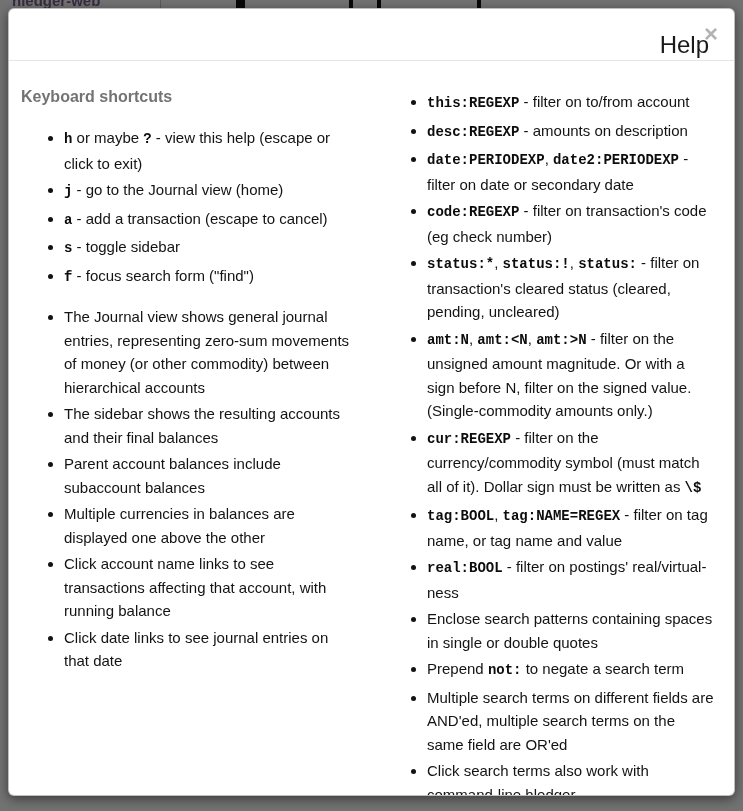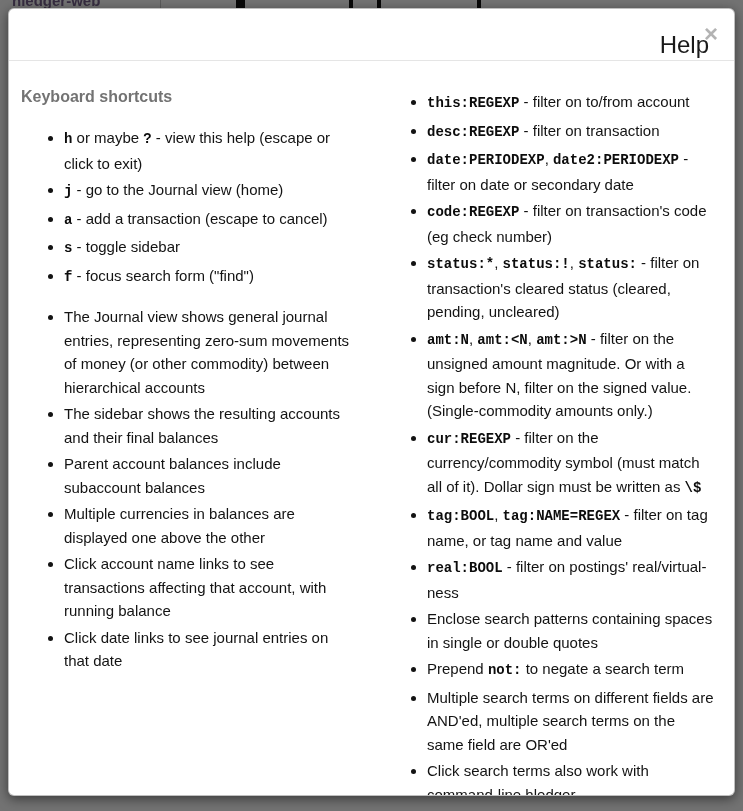--- a/index.html
+++ b/index.html
@@ -113,21 +113,21 @@
           <li><span>The sidebar shows the resulting accounts and their final balances</span></li>
           <li><span>Parent account balances include subaccount balances</span></li>
           <li><span>Multiple currencies in balances are displayed one above the other</span></li>
           <li><span>Click account name links to see transactions affecting that account, with running balance</span></li>
           <li><span>Click date links to see journal entries on that date</span></li>
         </ul>
       </div>
     <div class="col col-right">
         <ul>
           <li><code>this:REGEXP</code><span> - filter on to/from account</span></li>
-          <li><code>desc:REGEXP</code><span> - filter on transaction</span></li>
+          <li><code>desc:REGEXP</code><span> - amounts on description</span></li>
           <li><code>date:PERIODEXP</code><span>, </span><code>date2:PERIODEXP</code><span> - filter on date or secondary date</span></li>
           <li><code>code:REGEXP</code><span> - filter on transaction's code (eg check number)</span></li>
           <li><code>status:*</code><span>, </span><code>status:!</code><span>, </span><code>status:</code><span> - filter on transaction's cleared status (cleared, pending, uncleared)</span></li>
           <li><code>amt:N</code><span>, </span><code>amt:&lt;N</code><span>, </span><code>amt:&gt;N</code><span> - filter on the unsigned amount magnitude. Or with a sign before N, filter on the signed value. (Single-commodity amounts only.)</span></li>
           <li><code>cur:REGEXP</code><span> - filter on the currency/commodity symbol (must match all of it). Dollar sign must be written as </span><code>\$</code></li>
           <li><code>tag:BOOL</code><span>, </span><code>tag:NAME=REGEX</code><span> - filter on tag name, or tag name and value</span></li>
           <li><code>real:BOOL</code><span> - filter on postings' real/virtual-ness</span></li>
           <li><span>Enclose search patterns containing spaces in single or double quotes</span></li>
           <li><span>Prepend </span><code>not:</code><span> to negate a search term</span></li>
           <li><span>Multiple search terms on different fields are AND'ed, multiple search terms on the same field are OR'ed</span></li>

